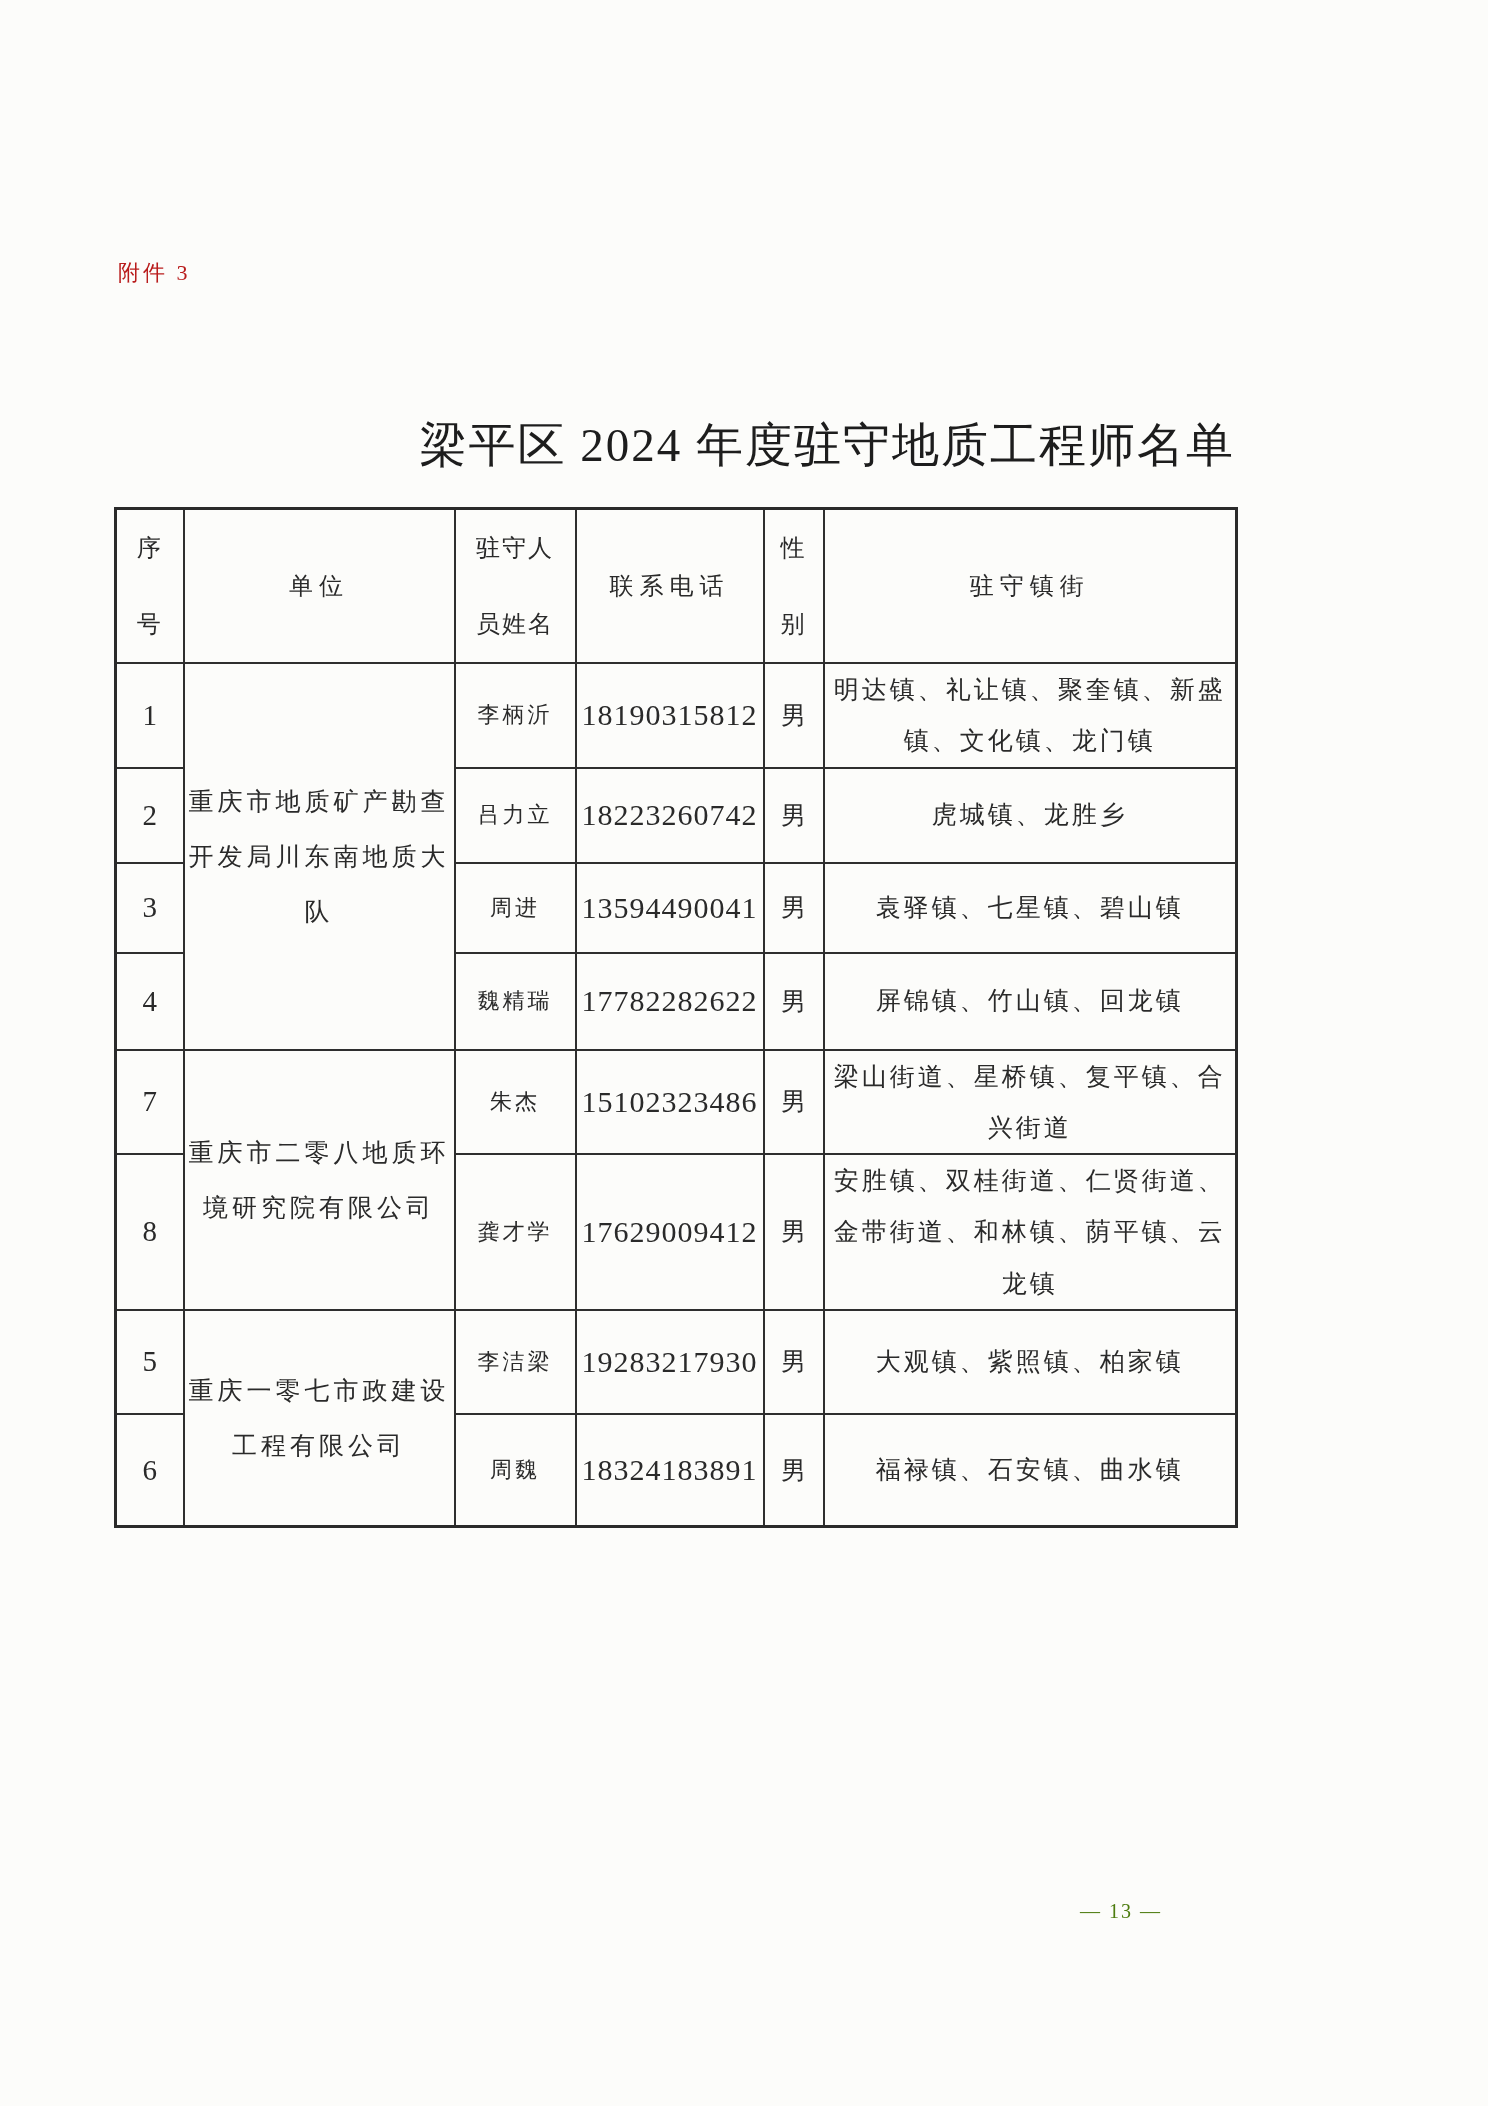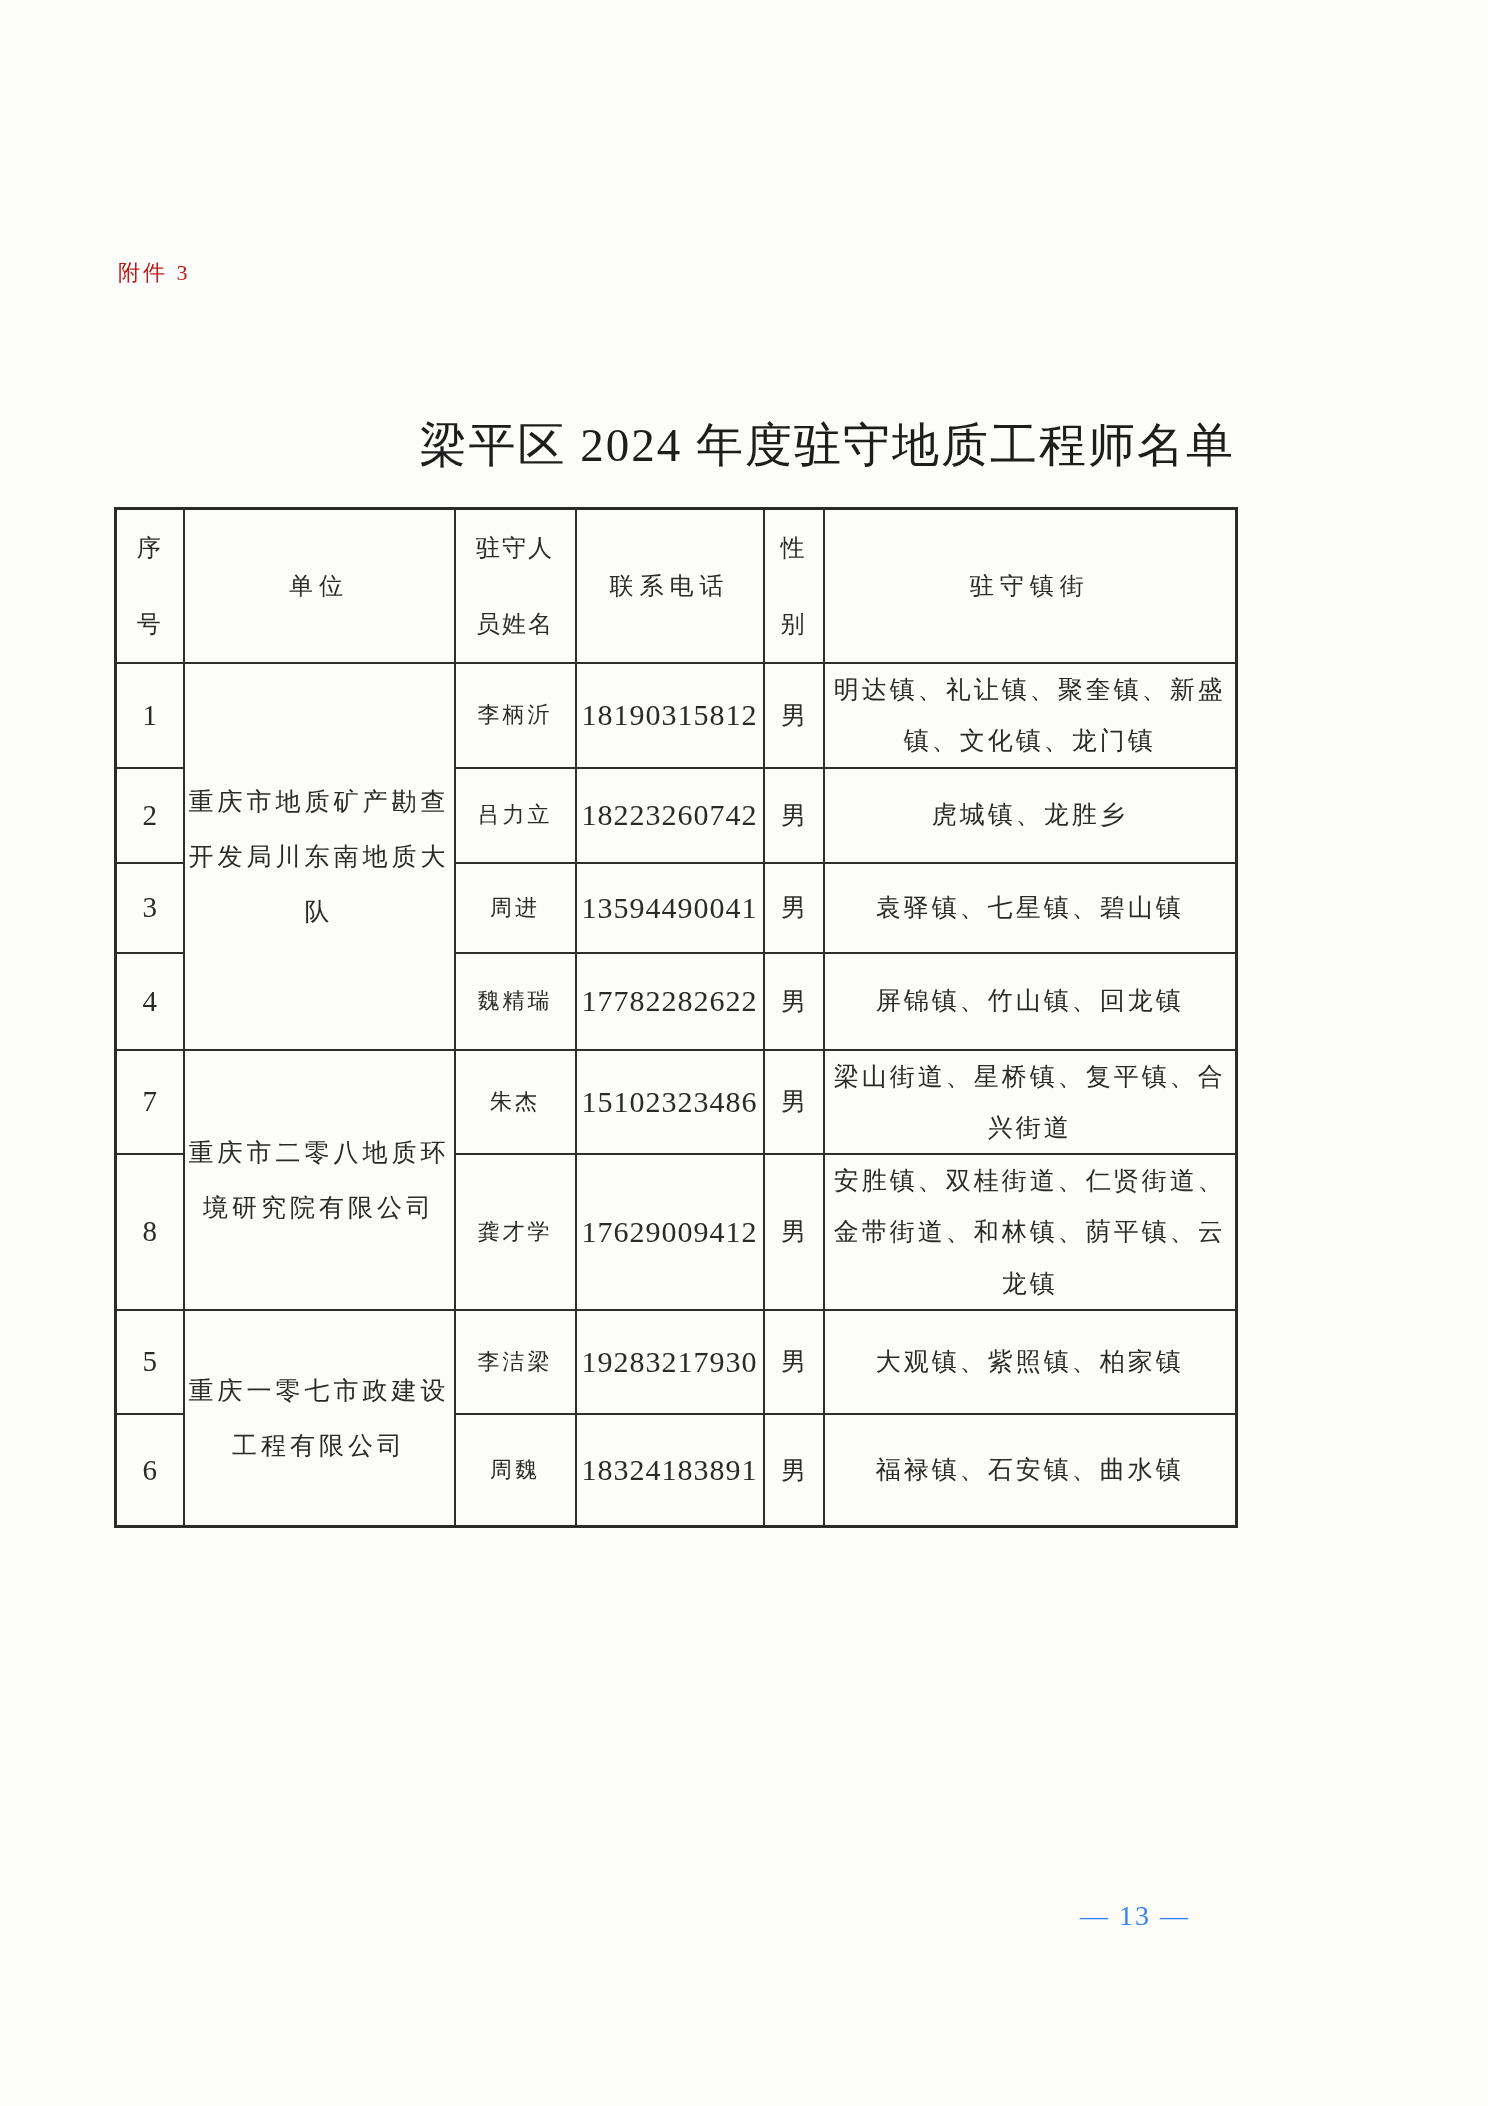--- a/index.html
+++ b/index.html
@@ -91,23 +91,23 @@
     font-size: 25px;
     letter-spacing: 3px;
     line-height: 2.05;
     text-align: left;
     padding: 0 14px;
   }
   .page-number {
     position: absolute;
     left: 1080px;
     top: 1900px;
-    font-size: 28px;
+    font-size: 20px;
     letter-spacing: 2px;
-    color: #3b82f6;
+    color: #4d7c0f;
     white-space: nowrap;
   }
 </style>
 </head>
 <body>
 
 <div class="attachment-label">附件 3</div>
 
 <div class="doc-title">梁平区 2024 年度驻守地质工程师名单</div>
 

